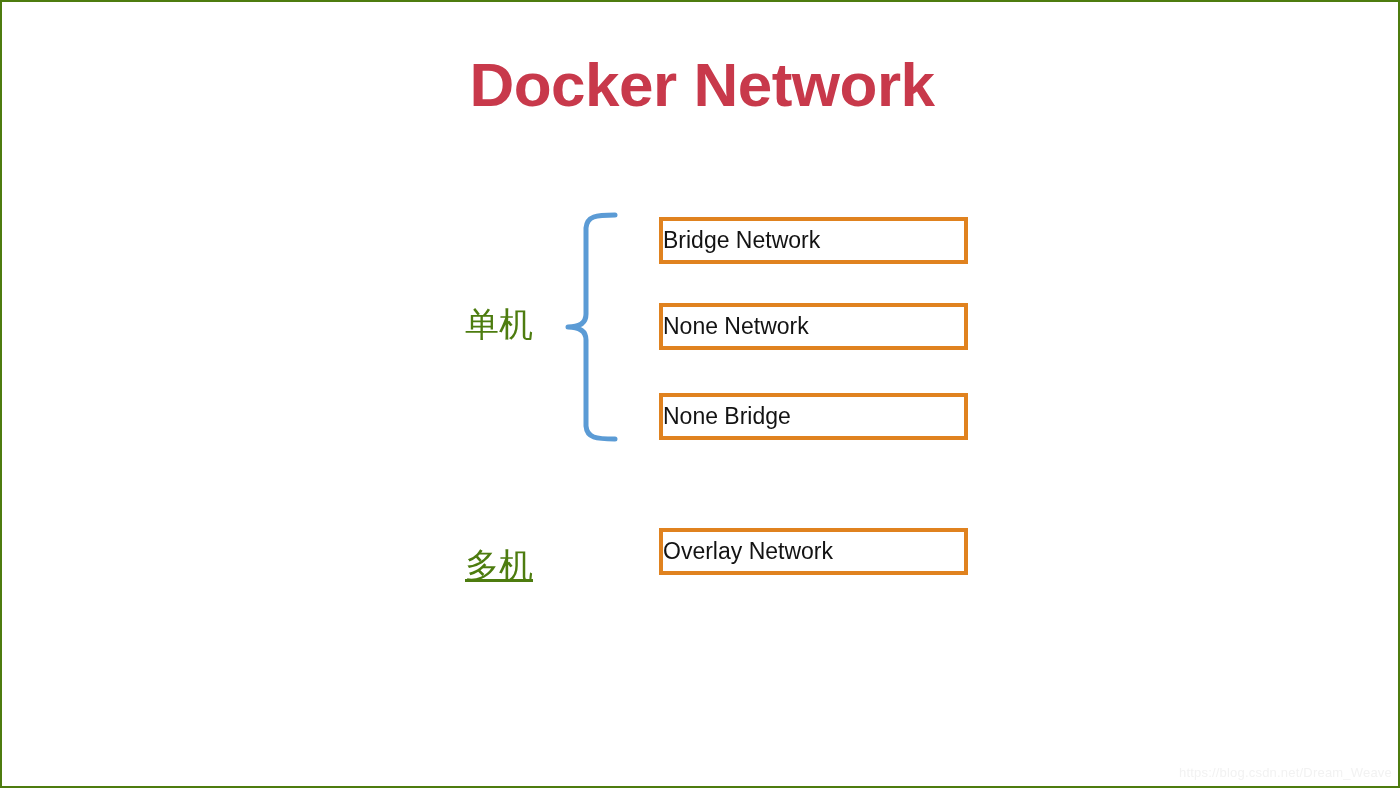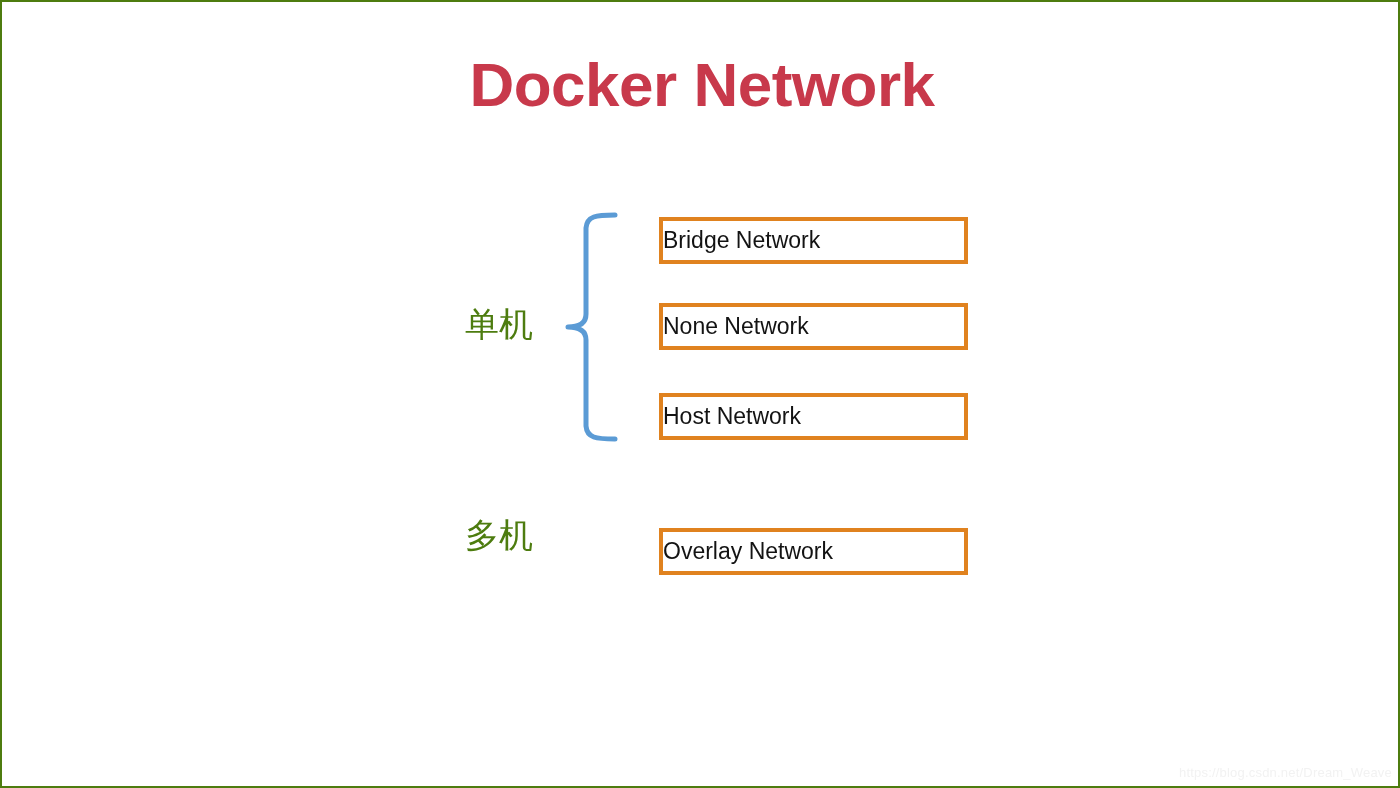--- a/index.html
+++ b/index.html
@@ -44,21 +44,22 @@
     color: #4d7c0f;
     line-height: 1;
     white-space: nowrap;
   }
   #label-single {
     left: 463px;
     top: 305px;
   }
   #label-multi {
     left: 463px;
-    top: 516px;
+    top: 546px;
+    text-decoration: underline;
   }
 
   
   #brace {
     position: absolute;
     left: 560px;
     top: 200px;
     width: 70px;
     height: 250px;
     pointer-events: none;
@@ -119,21 +120,21 @@
 
   <div class="net-box" id="box-bridge">
     <span class="net-box-label">Bridge Network</span>
   </div>
 
   <div class="net-box" id="box-host">
     <span class="net-box-label">None Network</span>
   </div>
 
   <div class="net-box" id="box-none">
-    <span class="net-box-label">Host Network</span>
+    <span class="net-box-label">None Bridge</span>
   </div>
 
   <div class="group-label" id="label-multi">多机</div>
 
   <div class="net-box" id="box-overlay">
     <span class="net-box-label">Overlay Network</span>
   </div>
 
   <div id="watermark">https://blog.csdn.net/Dream_Weave</div>
 

